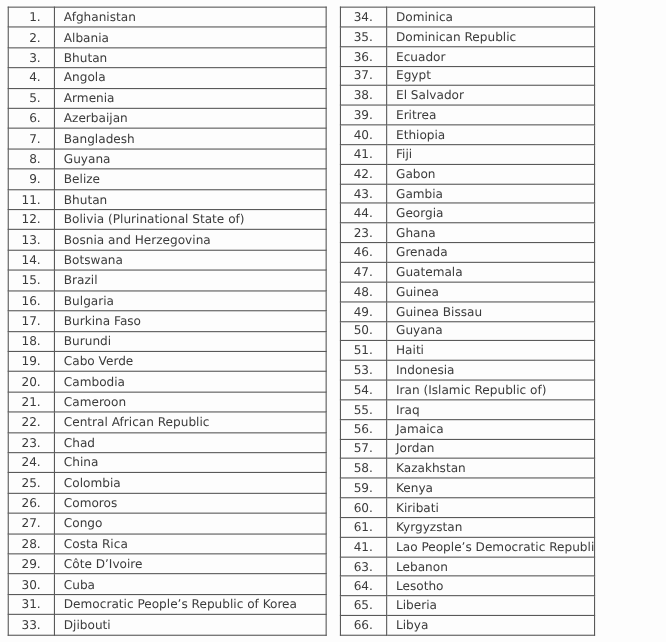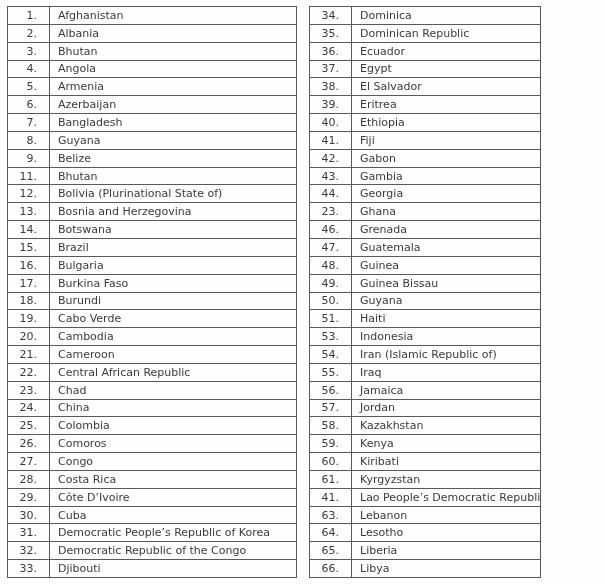--- a/index.html
+++ b/index.html
@@ -179,24 +179,20 @@
         </tr>
         <tr>
           <td class="num">30.</td>
           <td class="name">Cuba</td>
         </tr>
         <tr>
           <td class="num">31.</td>
           <td class="name">Democratic People’s Republic of Korea</td>
         </tr>
         <tr>
-          <td class="num">32.</td>
-          <td class="name">Democratic Republic of the Congo</td>
-        </tr>
-        <tr>
           <td class="num">33.</td>
           <td class="name">Djibouti</td>
         </tr>
       </tbody>
   </table>
   <table class="country-table right">
     <tbody>
         <tr>
           <td class="num">34.</td>
           <td class="name">Dominica</td>

